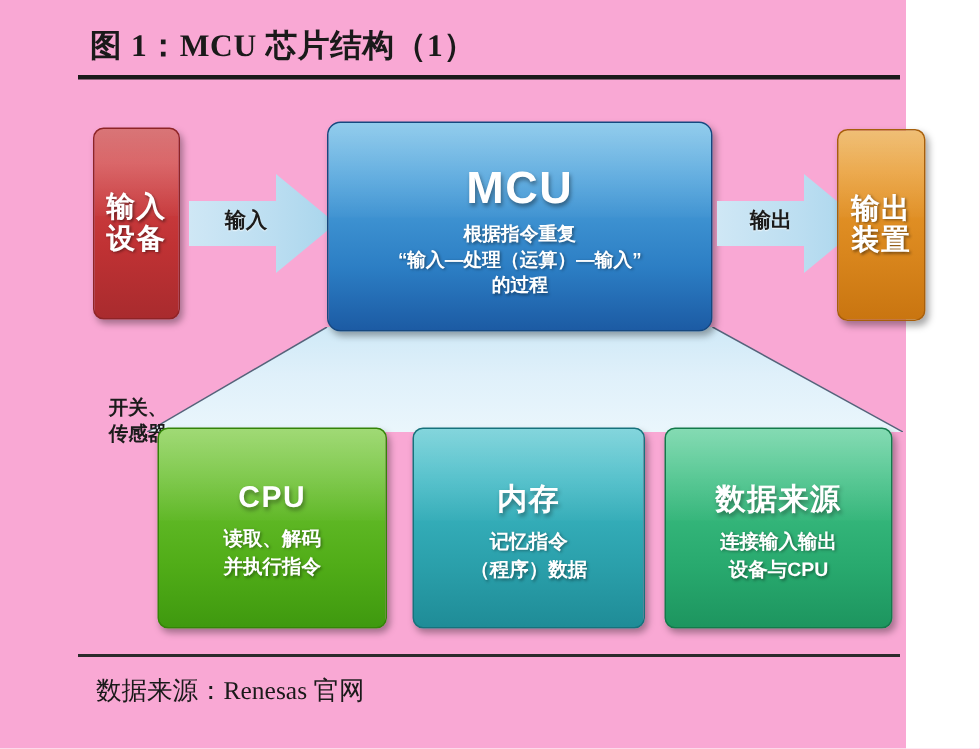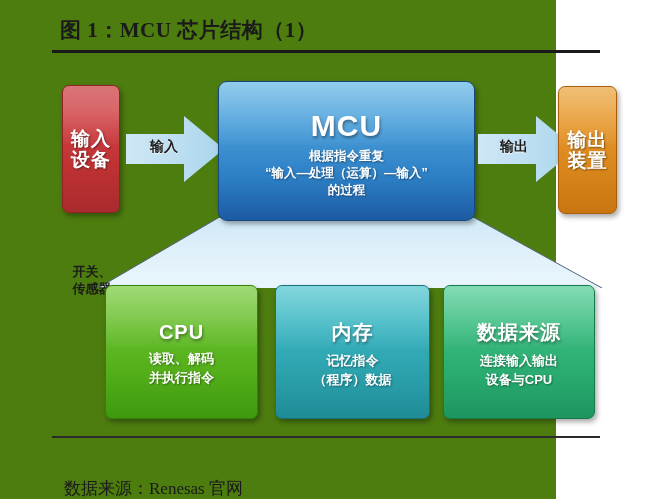--- a/index.html
+++ b/index.html
@@ -12,21 +12,22 @@
     height: 499px;
     position: relative;
     overflow: hidden;
     font-family: "Liberation Sans", "DejaVu Sans", sans-serif;
   }
   #figure-root {
     position: absolute;
     left: 0; top: 0;
     width: 556px;
     height: 499px;
-    background: #4d7c0f;
+    background: #f9a8d4;
+    padding-left: 48px;
   }
 
   
   .fig-title {
     position: absolute;
     left: 60px;
     top: 16px;
     font-family: "Liberation Serif", "DejaVu Serif", serif;
     font-weight: bold;
     font-size: 21px;
@@ -53,21 +54,20 @@
     background: #2b2b2b;
   }
   .fig-source {
     position: absolute;
     left: 64px;
     top: 449px;
     font-family: "Liberation Serif", "DejaVu Serif", serif;
     font-size: 17px;
     color: #1a1a1a;
     white-space: nowrap;
-    margin-top: 28px;
   }
 
   
   #diagram {
     position: absolute;
     left: 0;
     top: 60px;
     width: 653px;
     height: 370px;
   }

